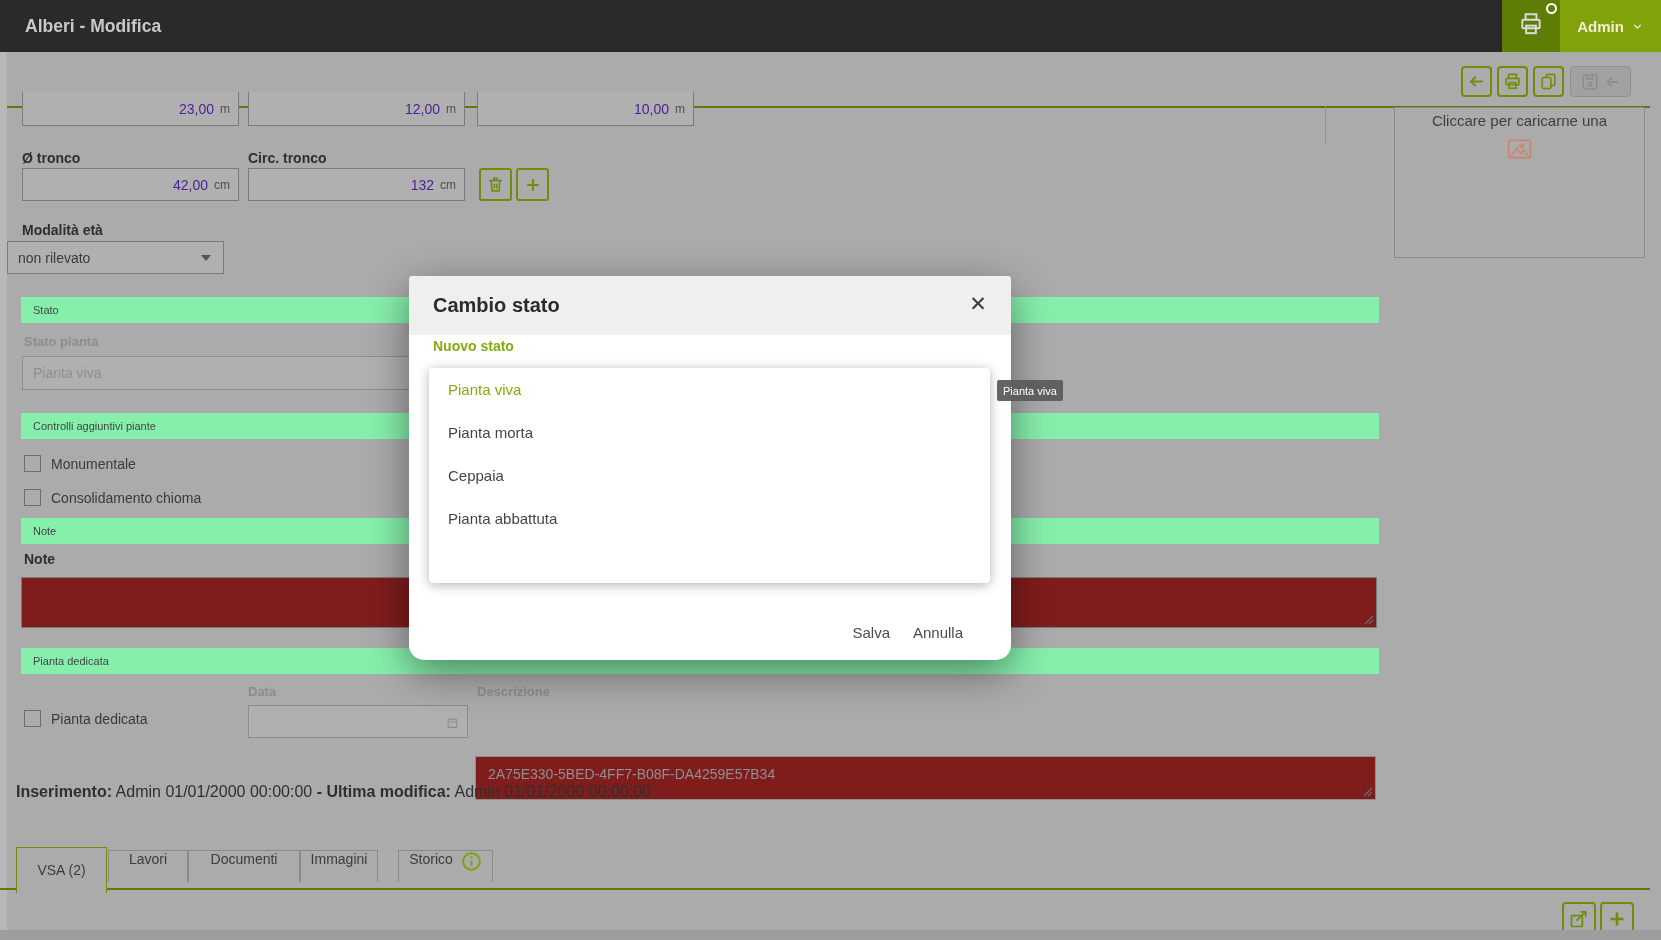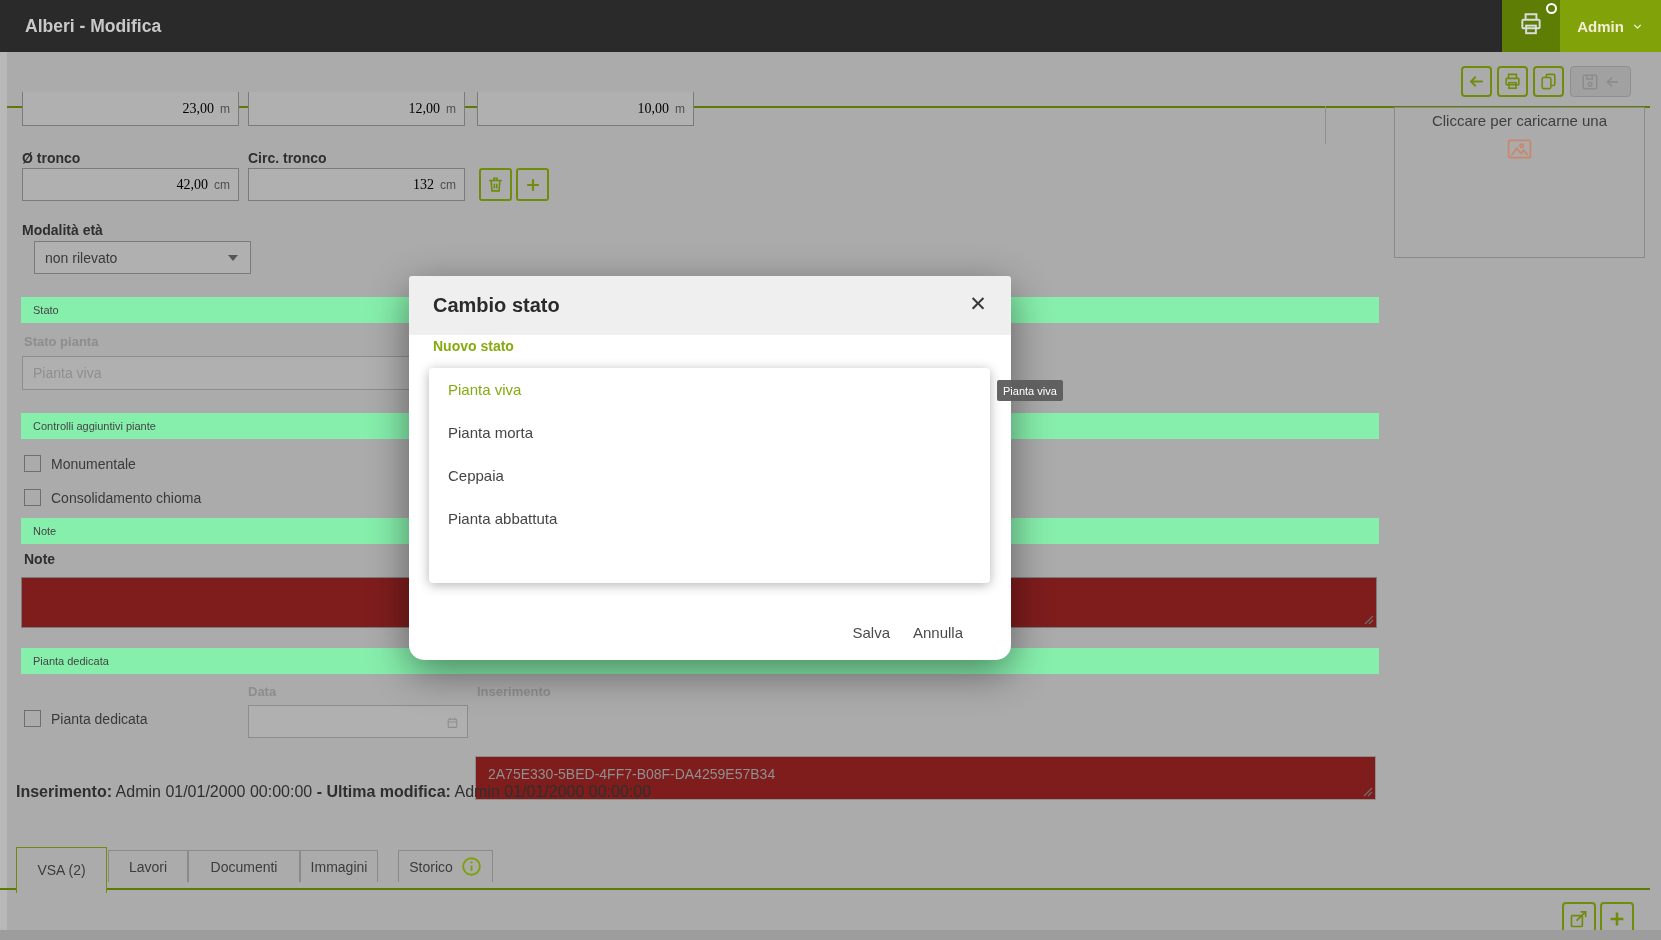--- a/index.html
+++ b/index.html
@@ -25,21 +25,21 @@
   .bottom-strip{left:0;top:930px;width:1661px;height:10px;background:#9d9d9d;}
 
   
   .upload{left:1394px;top:107px;width:251px;height:151px;border:1px solid #8a8a8a;text-align:center;cursor:pointer;}
   .upload-hint{margin-top:4px;font-size:15px;color:#3f3f3f;}
   .upload-ico{margin-top:8px;color:#c9876d;}
 
   
   .field{border:1px solid #7b7b7b;background:#b0b0b0;display:flex;align-items:center;}
   .field.num{justify-content:flex-end;padding-right:8px;gap:6px;}
-  .field .val{font-size:14px;color:#000000;font-family:Liberation Serif, serif;}
+  .field .val{font-size:14px;color:#4c1d95;}
   .field .unit{font-size:12px;color:#4f4f4f;}
   .field.text{padding-left:10px;font-size:14px;color:#3a3a3a;}
   .field.disabled{border-color:#8d8d8d;color:#8f8f8f;}
   .field.disabled .dtext{font-size:14px;color:#8f8f8f;}
   .lbl{font-size:14px;font-weight:bold;color:#2f2f2f;}
   .lbl-dis{font-size:13px;font-weight:bold;color:#8d8d8d;}
   .caret{width:0;height:0;border-left:5px solid transparent;border-right:5px solid transparent;border-top:6px solid #555;}
 
   .sect{left:21px;width:1358px;height:26px;background:#86efac;color:#454545;font-size:11px;line-height:26px;padding-left:12px;}
 
@@ -50,21 +50,21 @@
   .cbrow .cblbl{font-size:14px;color:#3a3a3a;}
 
   .tarea{border:1px solid #7b7b7b;background:#7f1d1d;position:relative;}
   .grip{position:absolute;right:2px;bottom:2px;color:#6e6e6e;}
 
   .audit{font-size:16px;color:#2f2f2f;}
   .audit b{font-weight:bold;}
 
   
   .tabline{left:0;top:888px;width:1650px;height:2px;background:#5d7a04;z-index:1;}
-  .tab{top:850px;height:32px;border:1px solid #8a8a8a;border-bottom:none;background:#ababab;display:flex;align-items:center;justify-content:center;gap:8px;font-size:14px;color:#3c3c3c;cursor:pointer;}
+  .tab{top:850px;height:32px;border:1px solid #8a8a8a;border-bottom:none;background:#ababab;display:flex;justify-content:center;gap:8px;font-size:14px;color:#3c3c3c;cursor:pointer;}
   .tab.active{top:847px;height:46px;border:1px solid #6f8c0c;border-bottom:none;z-index:5;align-items:flex-start;padding-top:14px;}
   .info-ico{color:#7da10a;}
 
   
   .modal{left:409px;top:276px;width:602px;height:384px;background:#fff;border-radius:15px;
          box-shadow:0 12px 40px rgba(0,0,0,0.45);z-index:40;}
   .modal-head{position:absolute;left:0;top:0;right:0;height:59px;background:#efefef;border-radius:3px 3px 0 0;}
   .modal-title{position:absolute;left:24px;top:0;height:59px;line-height:59px;font-size:20px;font-weight:bold;color:#2b2b2b;}
   .modal-close{position:absolute;right:20px;top:15px;width:26px;height:26px;font-size:21px;color:#3a3a3a;display:flex;align-items:center;justify-content:center;cursor:pointer;}
   .modal-lbl{position:absolute;left:24px;top:62px;font-size:14px;font-weight:bold;color:#85ab10;}
@@ -181,21 +181,21 @@
         <path d="M10.5 11v6M13.5 11v6"></path>
       </svg>
   </div>
   <div class="abs iconbtn" style="left:516px;top:168px;width:33px;height:33px;">
     <svg width="20" height="20" viewBox="0 0 24 24" fill="none" stroke="currentColor" stroke-width="2.6">
         <path d="M12 5v14M5 12h14"></path>
       </svg>
   </div>
 
   <div class="abs lbl" style="left:22px;top:222px;">Modalità età</div>
-  <div class="abs field text" style="left:34px;top:241px;width:217px;height:33px;justify-content:space-between;padding-right:12px;">
+  <div class="abs field text" style="left:7px;top:241px;width:217px;height:33px;justify-content:space-between;padding-right:12px;">
     <span>non rilevato</span>
     <span class="caret"></span>
   </div>
 
   <div class="abs sect" style="top:297px;">Stato</div>
   <div class="abs lbl-dis" style="left:24px;top:334px;">Stato pianta</div>
   <div class="abs field disabled" style="left:22px;top:356px;width:680px;height:34px;padding-left:10px;">
     <span class="dtext">Pianta viva</span>
   </div>
 
@@ -224,21 +224,21 @@
     <span class="cblbl">Pianta dedicata</span>
   </div>
   <div class="abs lbl-dis" style="left:248px;top:684px;">Data</div>
   <div class="abs field disabled" style="left:248px;top:705px;width:220px;height:33px;padding-left:10px;position:absolute;">
     <span class="dtext"></span>
     <svg style="position:absolute;right:8px;top:10px;" width="13" height="13" viewBox="0 0 24 24" fill="none" stroke="#8d8d8d" stroke-width="2">
         <rect x="4" y="6" width="16" height="15" rx="2"></rect>
         <path d="M8 3v5M16 3v5M4 11h16"></path>
       </svg>
   </div>
-  <div class="abs lbl-dis" style="left:477px;top:684px;">Inserimento</div>
+  <div class="abs lbl-dis" style="left:477px;top:684px;">Descrizione</div>
   <div class="abs tarea" style="left:475px;top:705px;width:901px;height:44px;border-color:#8d8d8d;">
     <span style="display:block;padding:9px 12px;font-size:14px;color:#8f8f8f;">2A75E330-5BED-4FF7-B08F-DA4259E57B34</span>
     <svg class="grip" width="10" height="10" viewBox="0 0 10 10" stroke="currentColor" stroke-width="1.2">
         <path d="M1 9L9 1M5 9L9 5"></path>
       </svg>
   </div>
 
   <div class="abs audit" style="left:16px;top:783px;">
     <b>Inserimento:</b>
     <span>Admin 01/01/2000 00:00:00</span>

